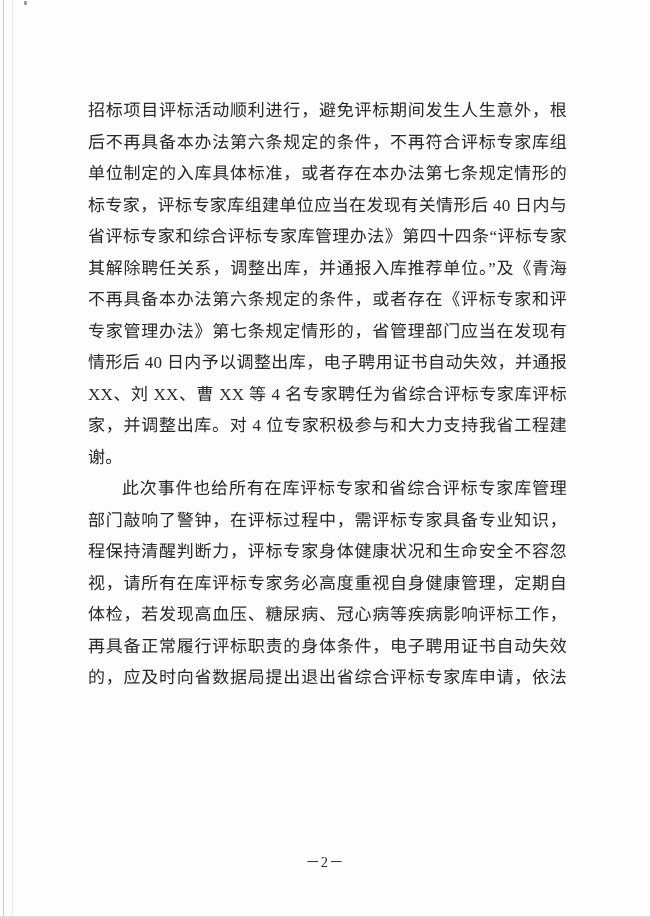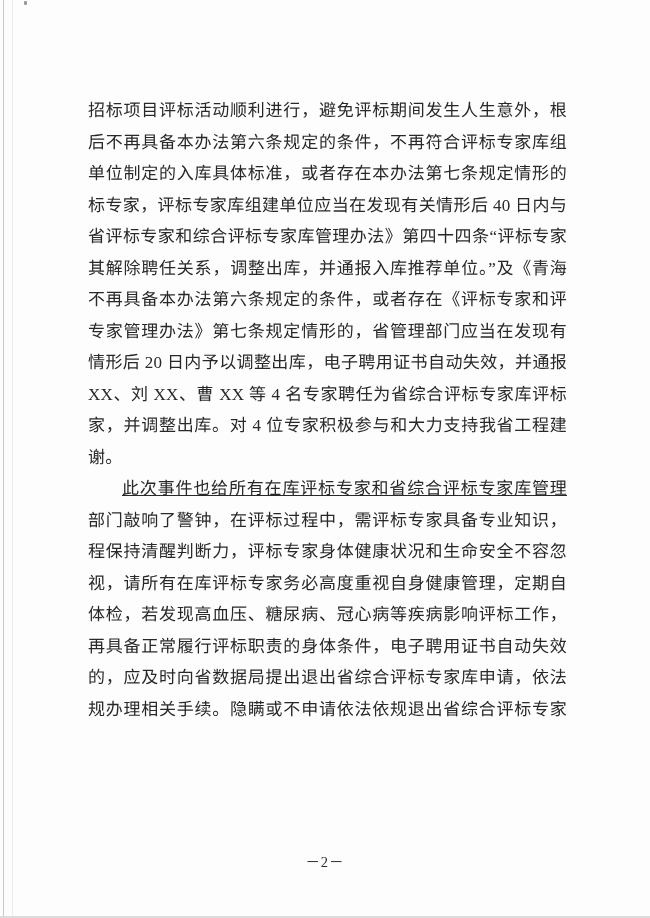--- a/index.html
+++ b/index.html
@@ -58,21 +58,20 @@
     text-align-last: justify;
     text-justify: inter-character;
     overflow: hidden;
   }
   .doc-line.short-line {
     text-align: left;
     text-align-last: left;
   }
   .doc-line.indent-line {
     text-indent: 34px;
-    text-decoration: underline;
   }
   .page-footer {
     position: absolute;
     left: 0;
     top: 850px;
     width: 650px;
     text-align: center;
     font-size: 14.5px;
     color: #2e2e2e;
     letter-spacing: 1px;
@@ -92,35 +91,34 @@
 
     <div>
       <div class="doc-line">招标项目评标活动顺利进行，避免评标期间发生人生意外，根据</div>
       <div class="doc-line">后不再具备本办法第六条规定的条件，不再符合评标专家库组建</div>
       <div class="doc-line">单位制定的入库具体标准，或者存在本办法第七条规定情形的评</div>
       <div class="doc-line">标专家，评标专家库组建单位应当在发现有关情形后 40 日内与</div>
       <div class="doc-line">省评标专家和综合评标专家库管理办法》第四十四条“评标专家</div>
       <div class="doc-line">其解除聘任关系，调整出库，并通报入库推荐单位。”及《青海</div>
       <div class="doc-line">不再具备本办法第六条规定的条件，或者存在《评标专家和评标</div>
       <div class="doc-line">专家管理办法》第七条规定情形的，省管理部门应当在发现有关</div>
-      <div class="doc-line">情形后 20 日内予以调整出库，电子聘用证书自动失效，并通报</div>
+      <div class="doc-line">情形后 40 日内予以调整出库，电子聘用证书自动失效，并通报</div>
       <div class="doc-line">XX、刘 XX、曹 XX 等 4 名专家聘任为省综合评标专家库评标专</div>
       <div class="doc-line">家，并调整出库。对 4 位专家积极参与和大力支持我省工程建设</div>
       <div class="doc-line short-line">谢。</div>
     </div>
 
     <div>
       <div class="doc-line indent-line">此次事件也给所有在库评标专家和省综合评标专家库管理</div>
       <div class="doc-line">部门敲响了警钟，在评标过程中，需评标专家具备专业知识，全</div>
       <div class="doc-line">程保持清醒判断力，评标专家身体健康状况和生命安全不容忽</div>
       <div class="doc-line">视，请所有在库评标专家务必高度重视自身健康管理，定期自行</div>
       <div class="doc-line">体检，若发现高血压、糖尿病、冠心病等疾病影响评标工作，不</div>
       <div class="doc-line">再具备正常履行评标职责的身体条件，电子聘用证书自动失效</div>
       <div class="doc-line">的，应及时向省数据局提出退出省综合评标专家库申请，依法依</div>
-      <div class="doc-line">规办理相关手续。隐瞒或不申请依法依规退出省综合评标专家</div>
     </div>
 
   </div>
 
   <div class="page-footer">
     <span>－2－</span>
   </div>
 
 </div>
 

